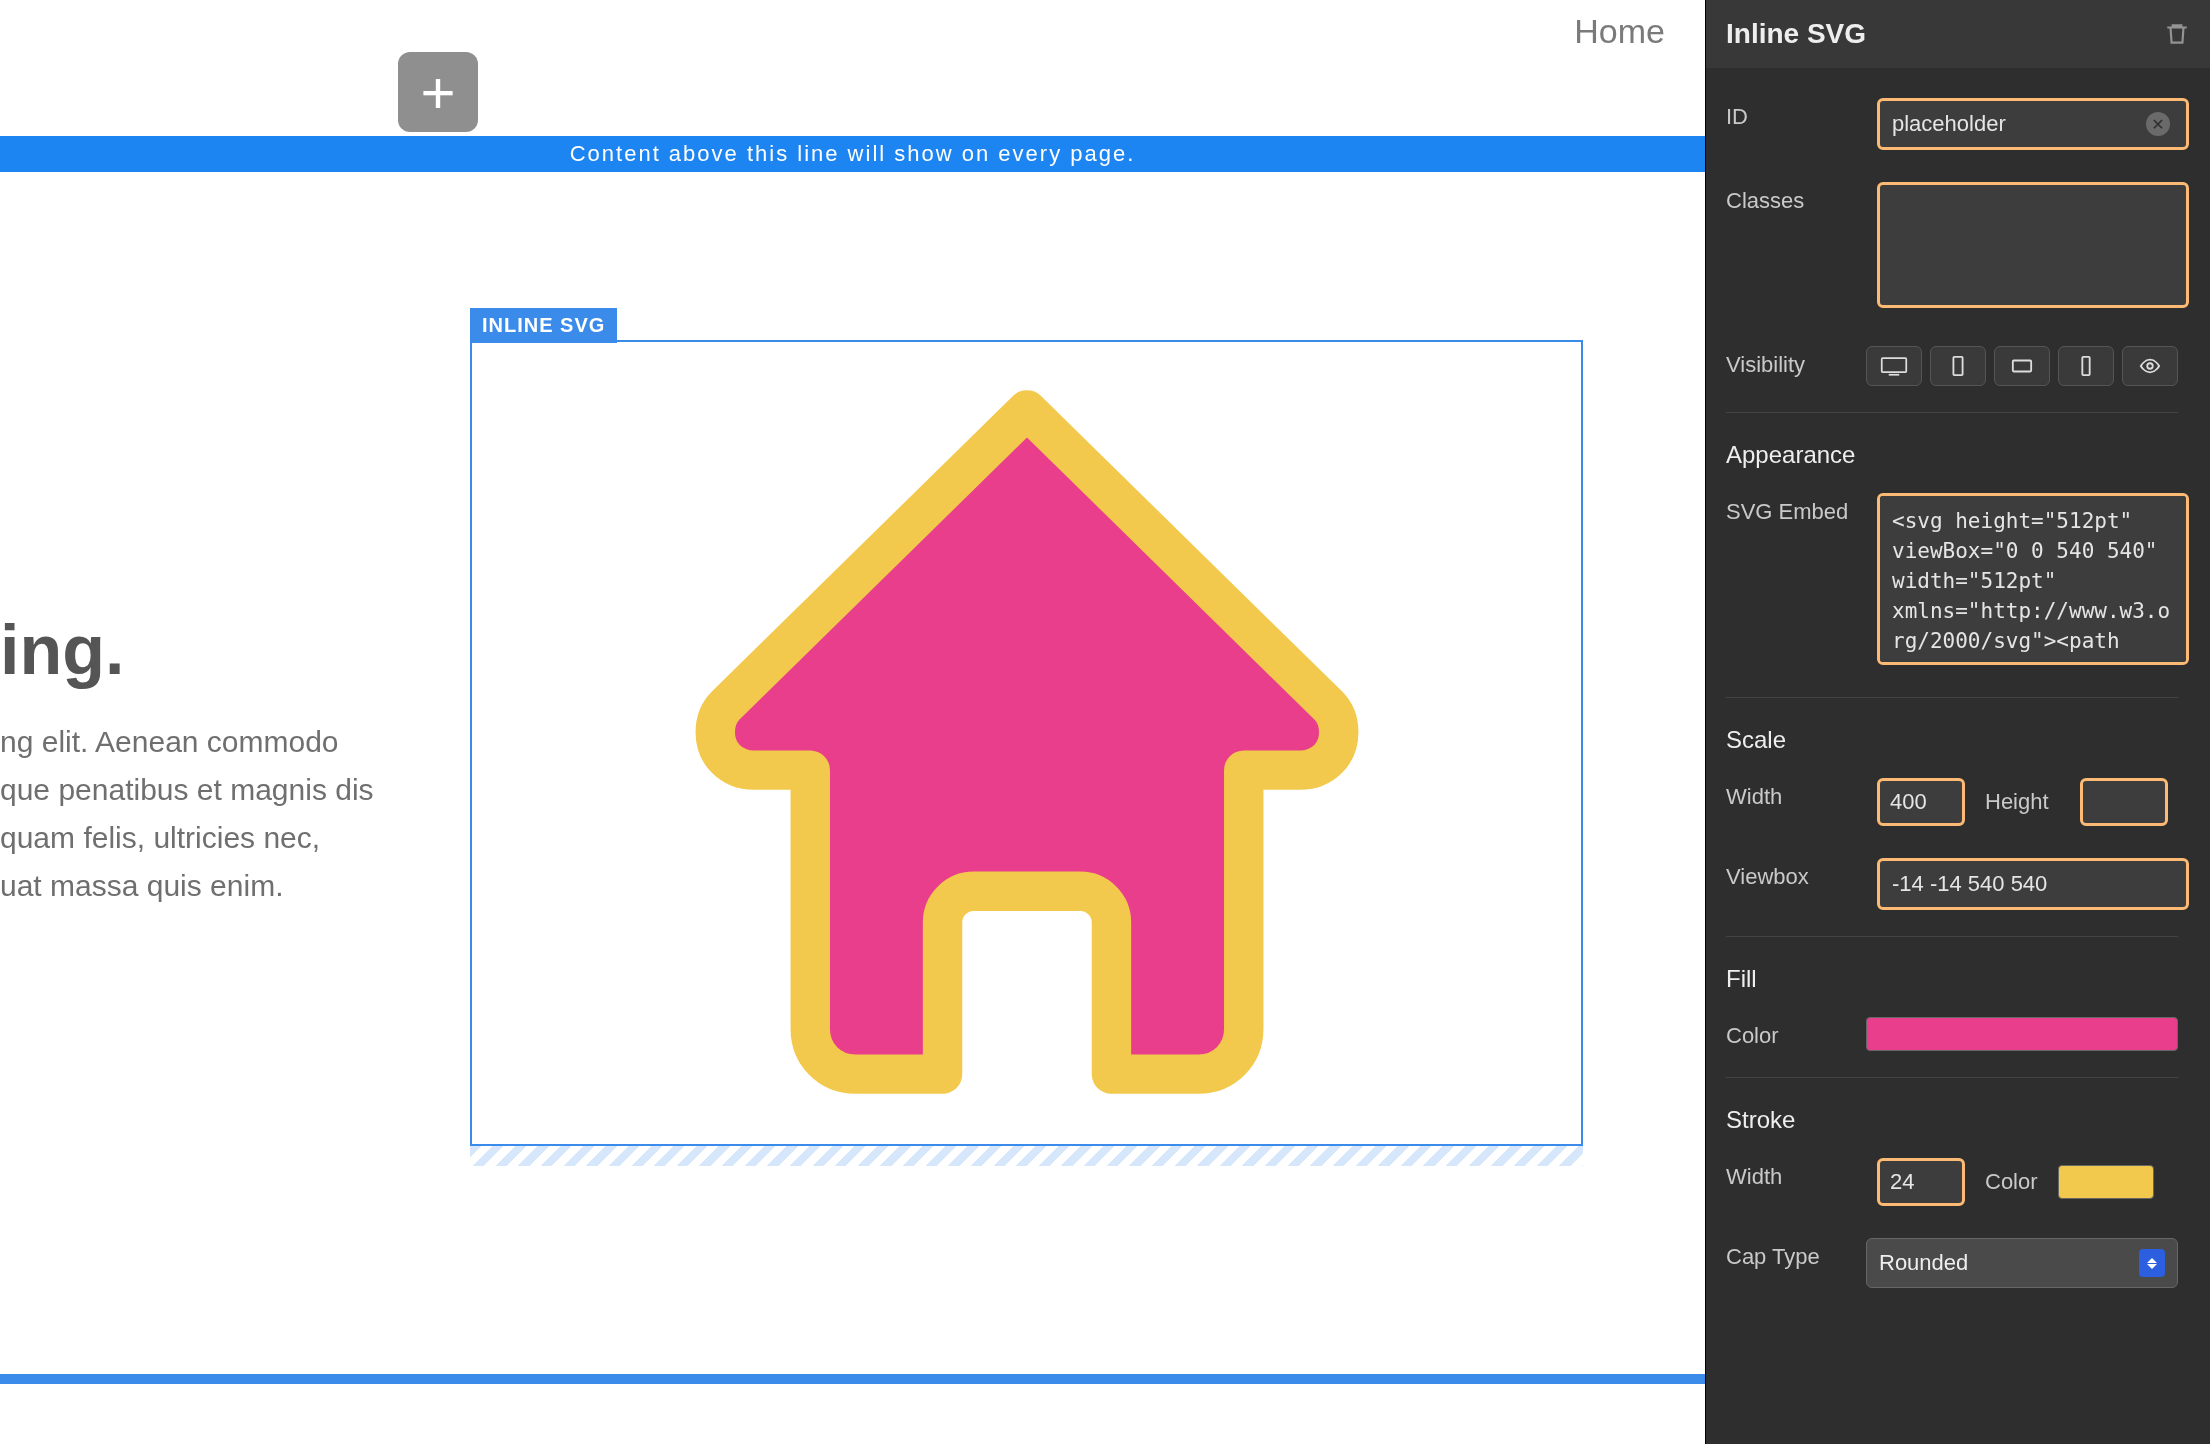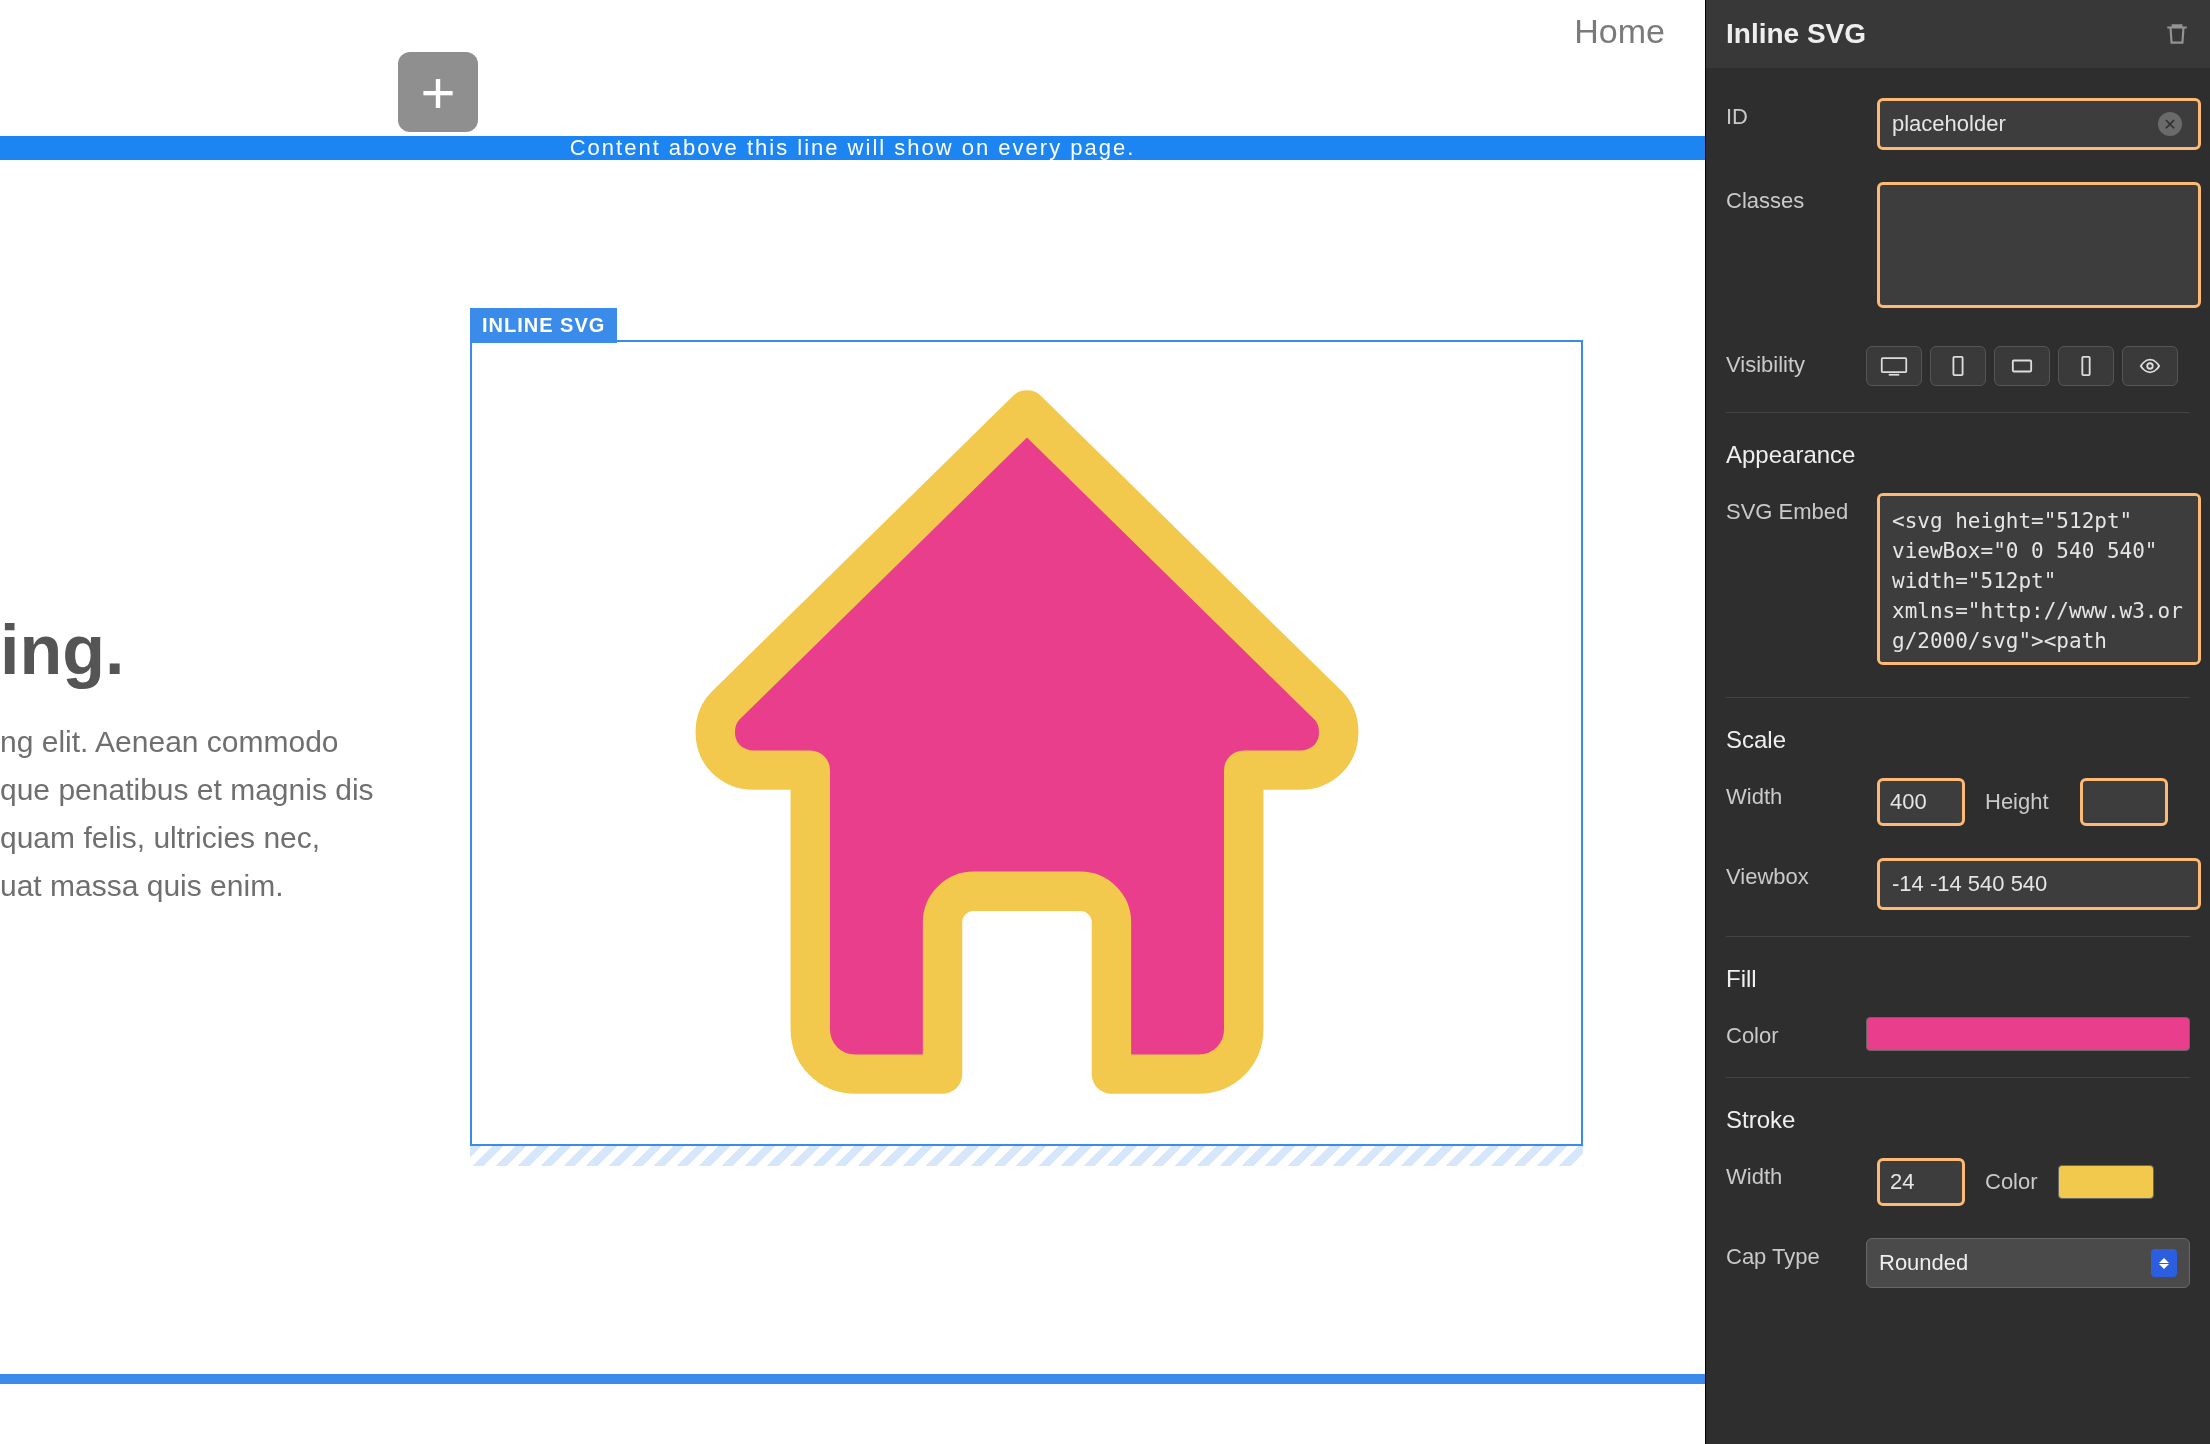--- a/index.html
+++ b/index.html
@@ -27,21 +27,21 @@
     border-radius:12px;
     background:#8f8f8f;
     display:flex; align-items:center; justify-content:center;
     color:#fff; font-size:60px; font-weight:300;
     cursor:pointer;
   }
 
   .template-bar {
     position:absolute;
     top:136px; left:0; right:0;
-    height:24px;
+    height:36px;
     background:#1c85f2;
     color:#fff;
     font-size:22px;
     letter-spacing:2px;
     display:flex; align-items:center; justify-content:center;
   }
 
   .heading-fragment {
     position:absolute;
     top:610px; left:0;
@@ -103,21 +103,21 @@
   }
   .panel-header {
     background:#383838;
     padding:18px 20px;
     display:flex; align-items:center; justify-content:space-between;
   }
   .panel-header .title { font-size:28px; font-weight:600; color:#eee;}
   .trash-icon { width:26px; height:26px; opacity:.7; cursor:pointer;}
   .trash-icon svg{width:100%;height:100%;}
 
-  .panel-body { padding:14px 20px 0 20px; display:flex; flex-direction:column; gap:0;}
+  .panel-body { padding:14px 32px 0 20px; display:flex; flex-direction:column; gap:0;}
   .row { display:flex; align-items:flex-start; padding:16px 0; }
   .row .lbl { width:140px; flex:0 0 140px; color:#c9c9c9; font-size:22px; padding-top:6px;}
   .row .ctrl { flex:1; }
 
   .text-input, .textarea-input {
     width:100%;
     background:#3d3d3d;
     border:3px solid #fdba74;
     border-radius:6px;
     color:#e5e5e5;

